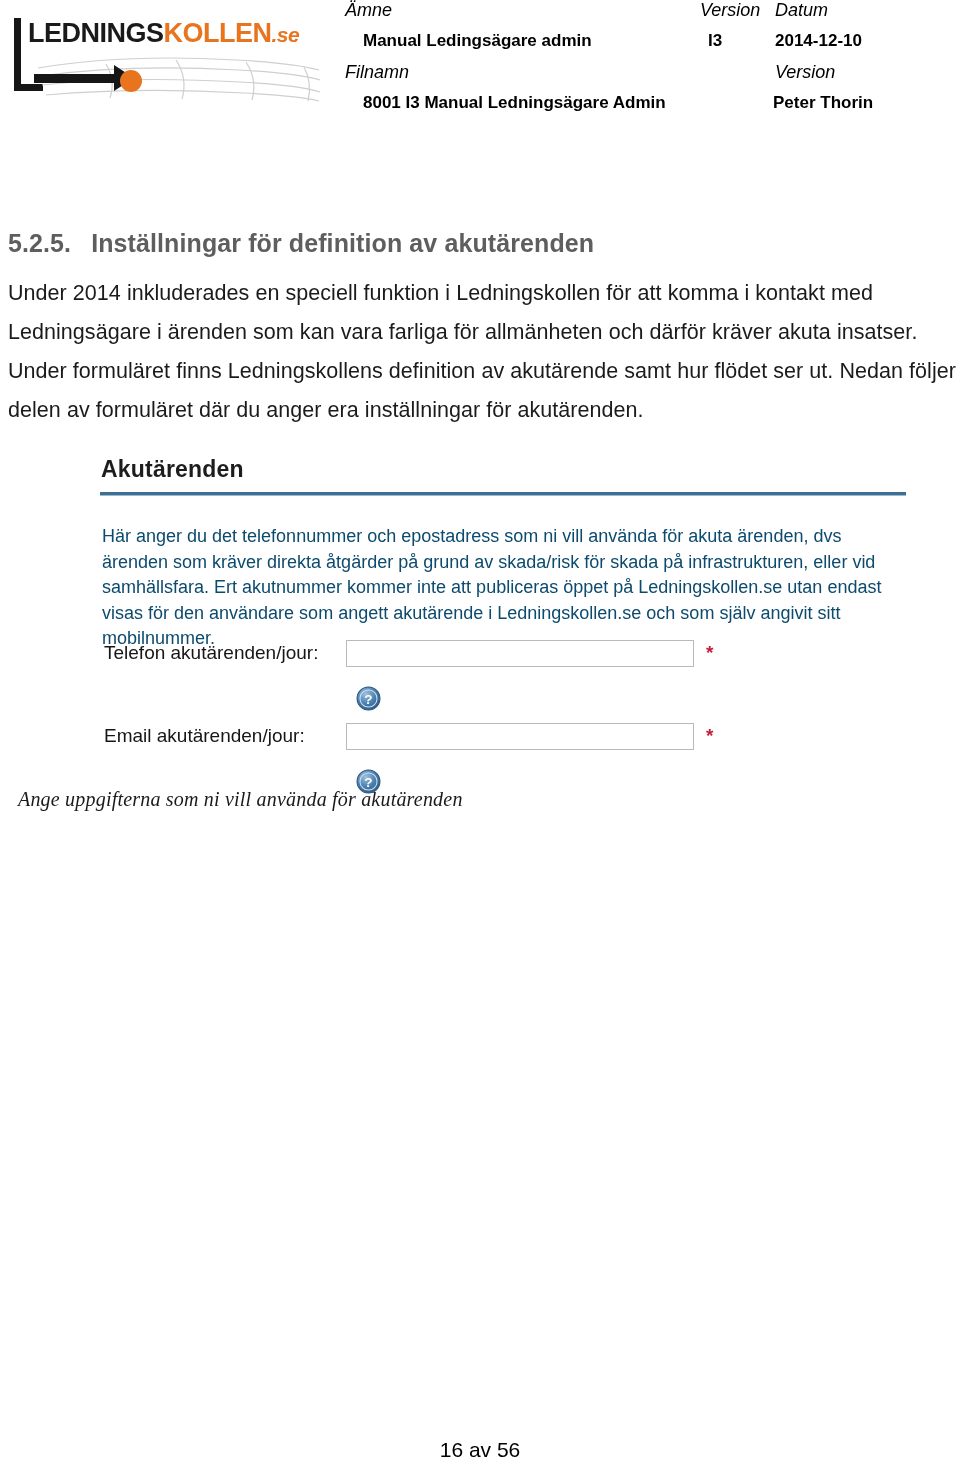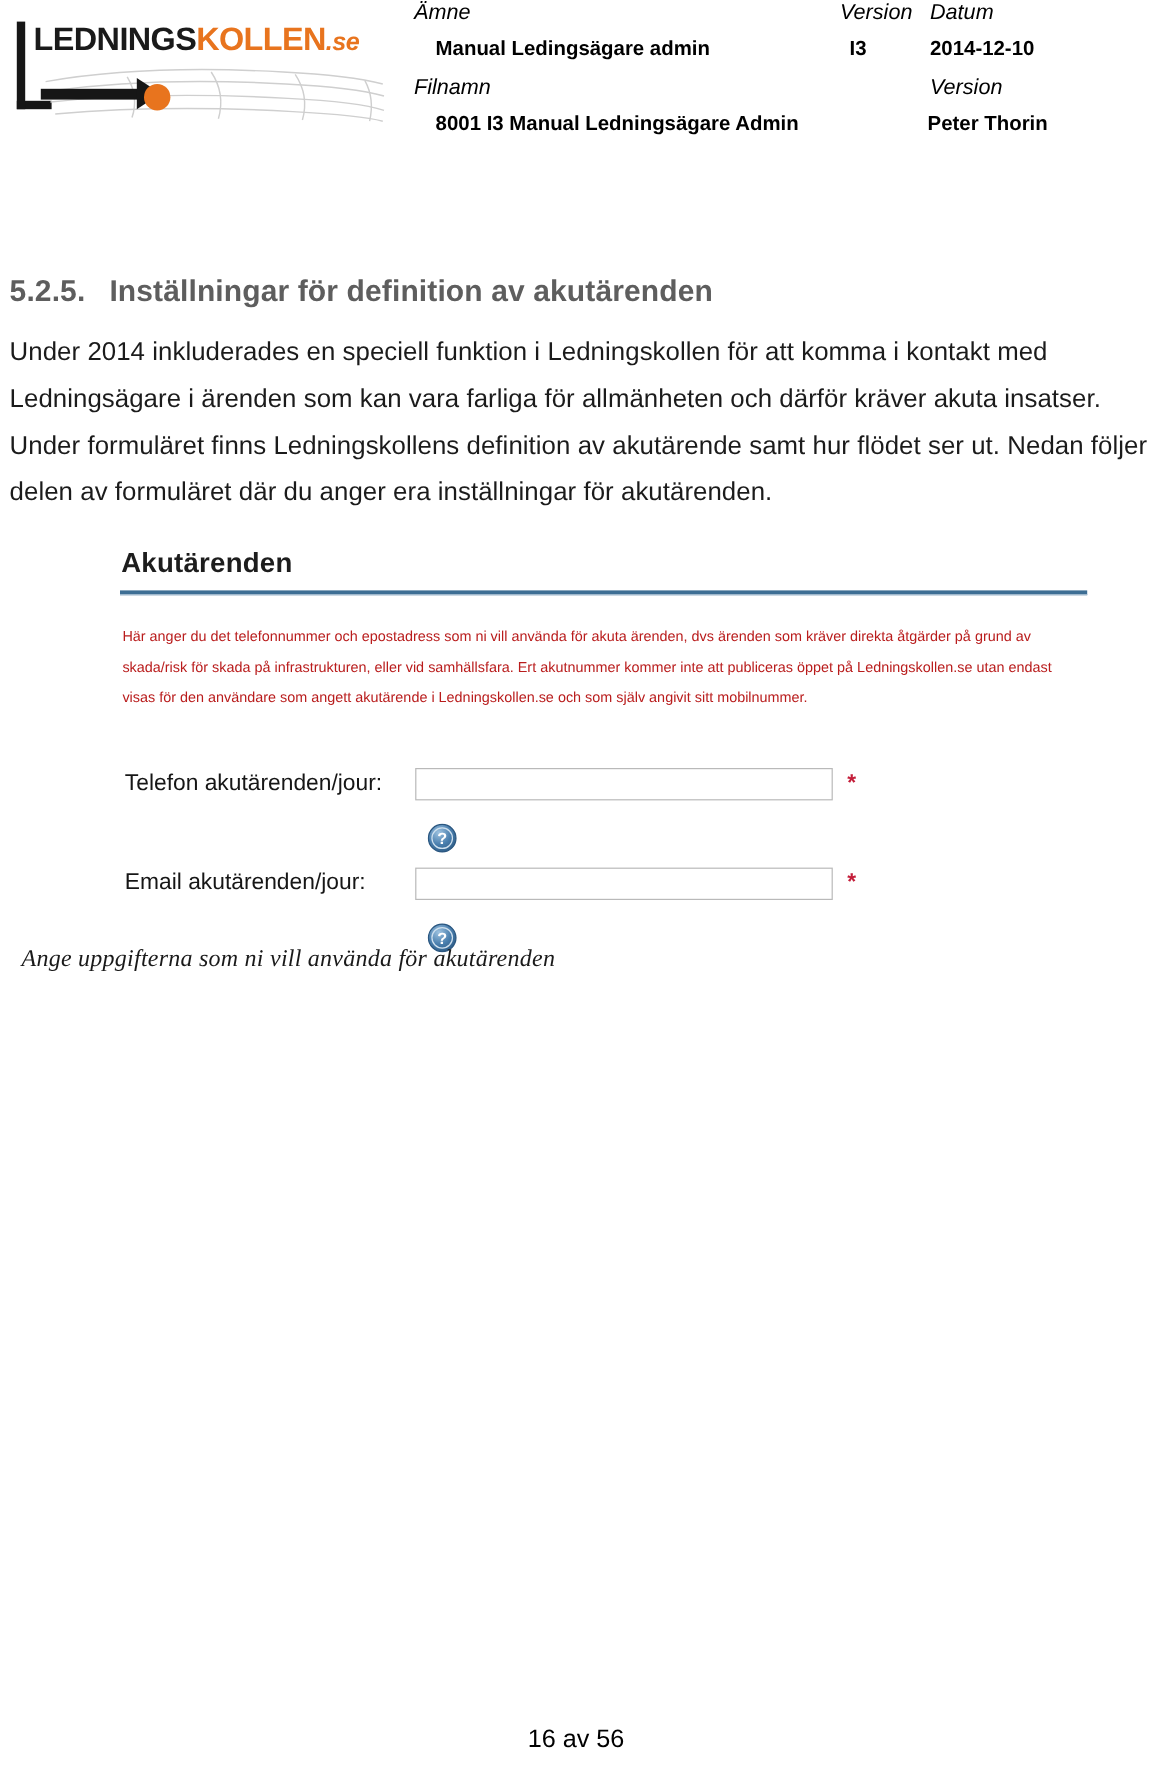--- a/index.html
+++ b/index.html
@@ -183,23 +183,23 @@
     width: 806px;
     height: 3px;
     background: #3d6e94;
     border-bottom: 1px solid #9fb8cc;
   }
   .form-desc {
     position: absolute;
     left: 4px;
     top: 50px;
     width: 790px;
-    font-size: 12px;
+    font-size: 18px;
     line-height: 25.5px;
-    color: #b91c1c;
+    color: #0c4a6e;
   }
   .form-rows {
     position: absolute;
     left: 0;
     top: 184px;
     width: 812px;
   }
   .form-row {
     position: relative;
     height: 45px;

